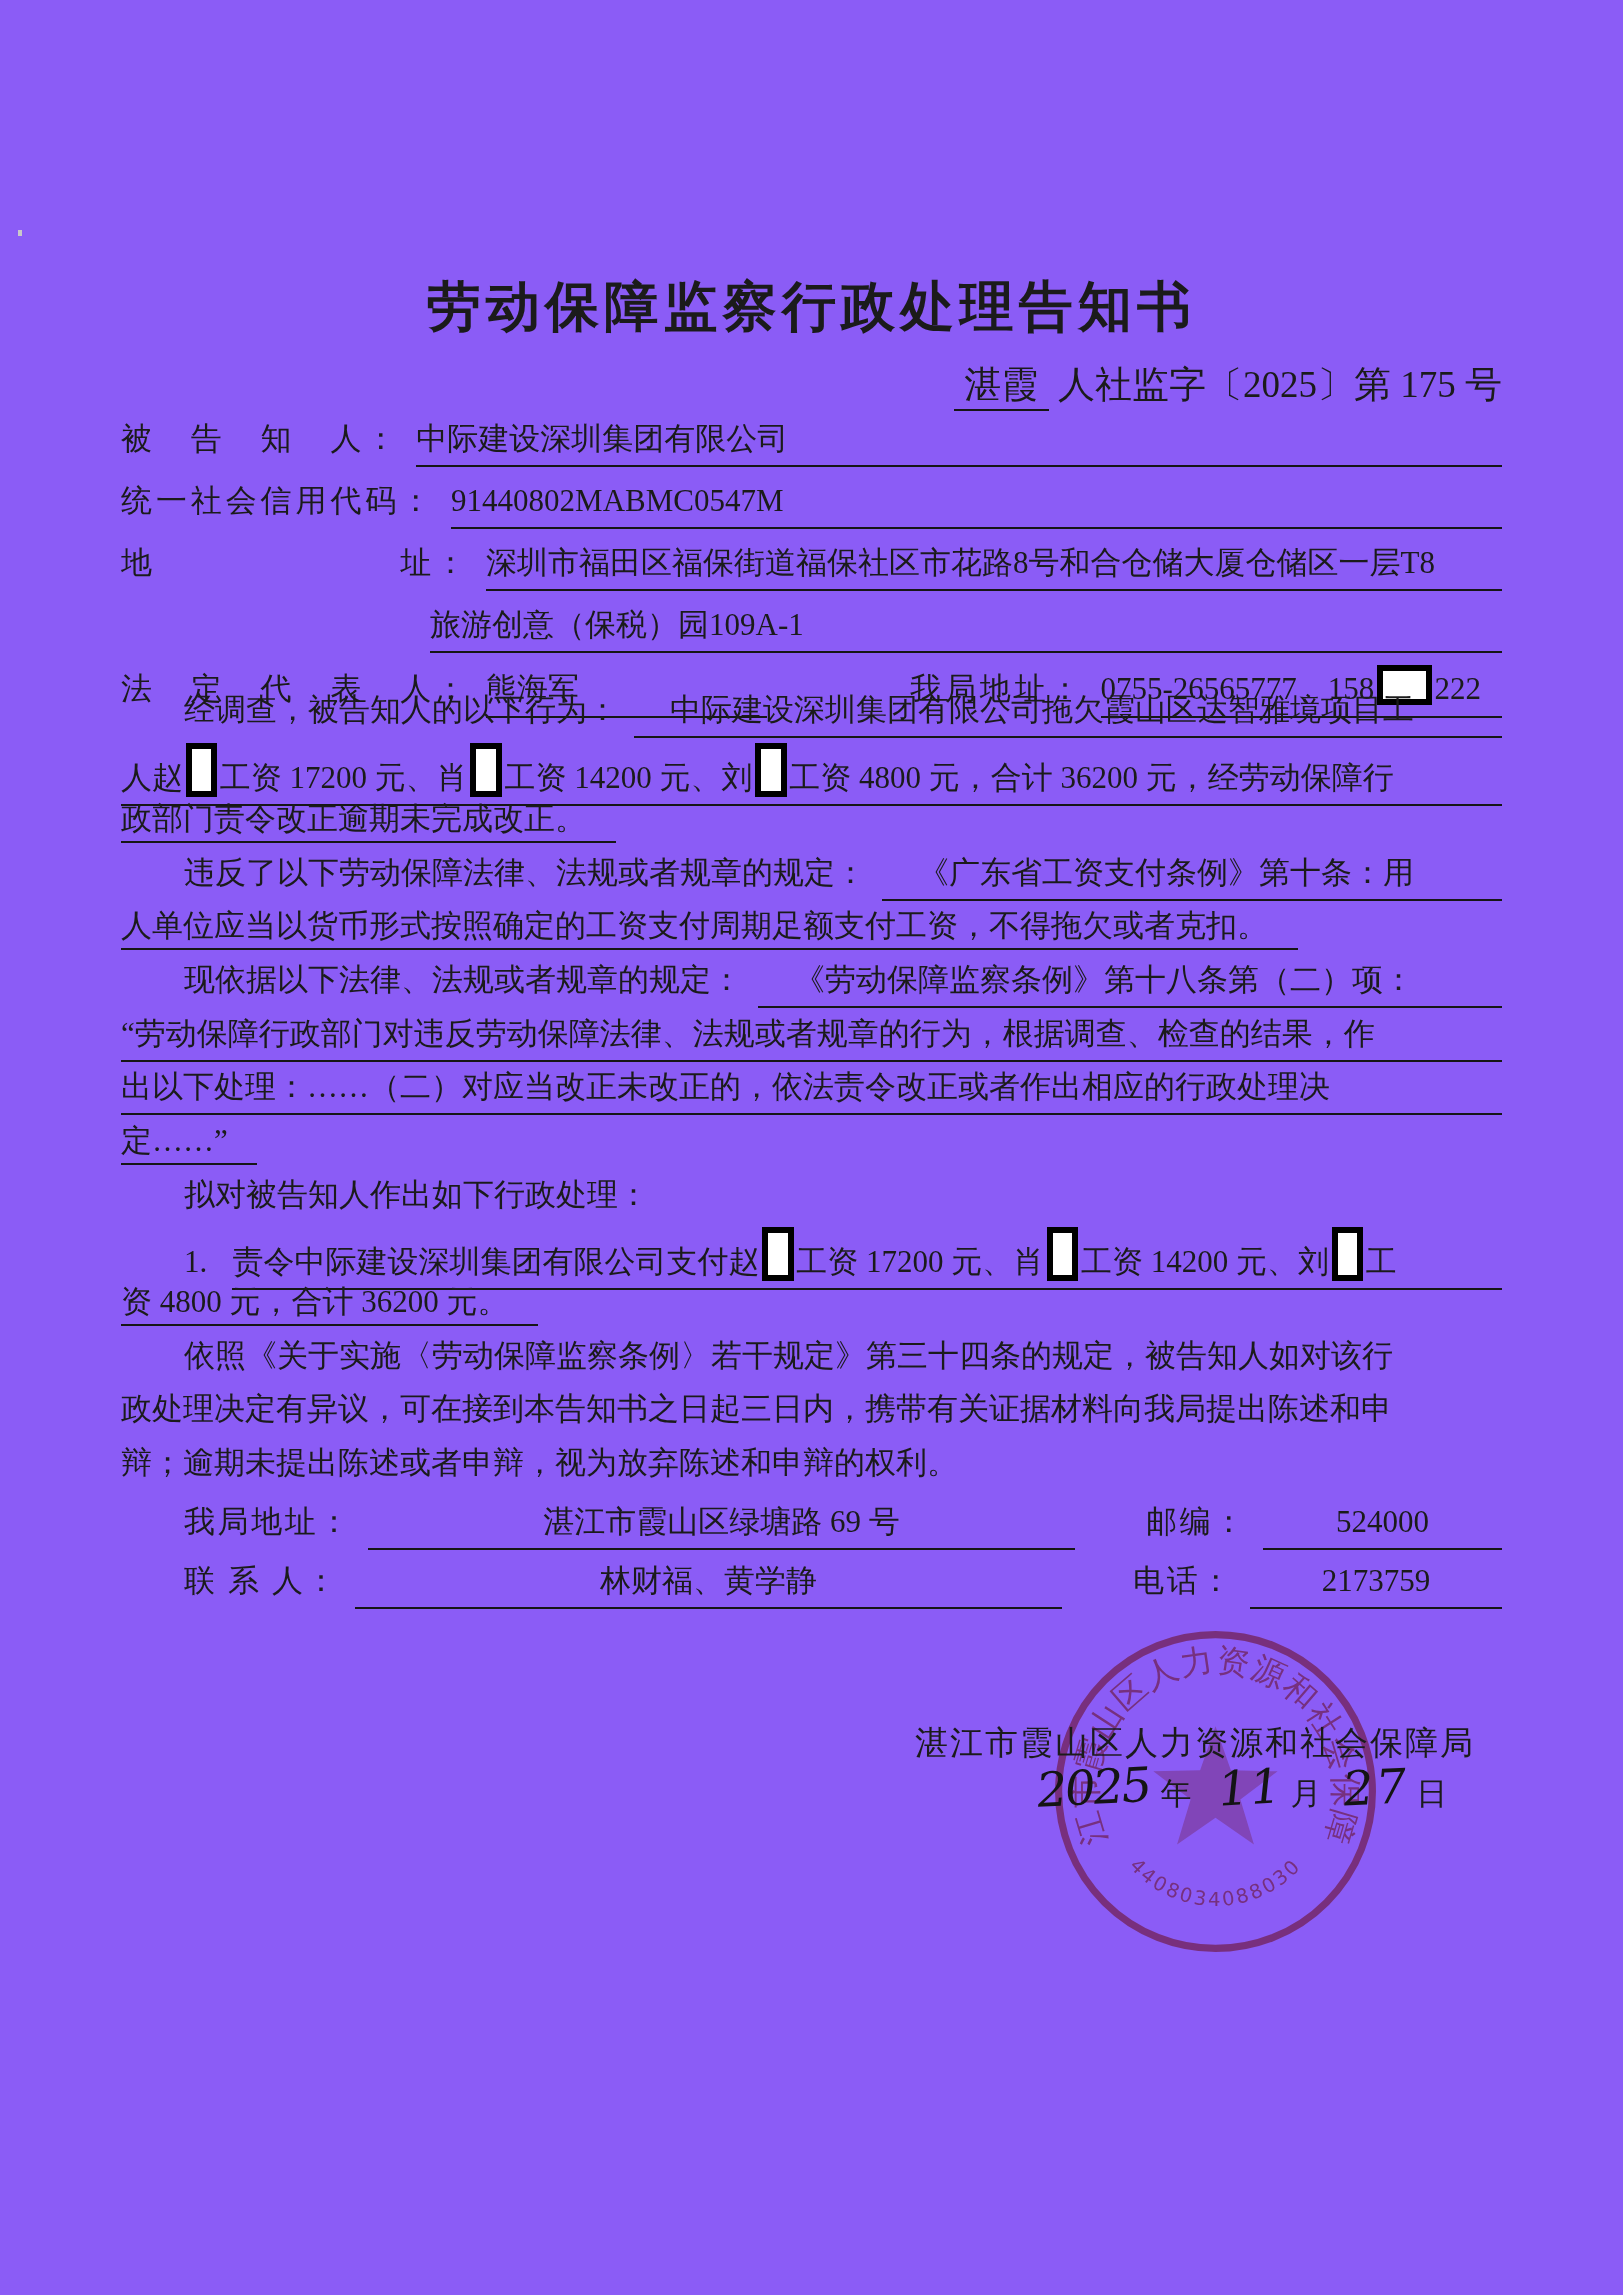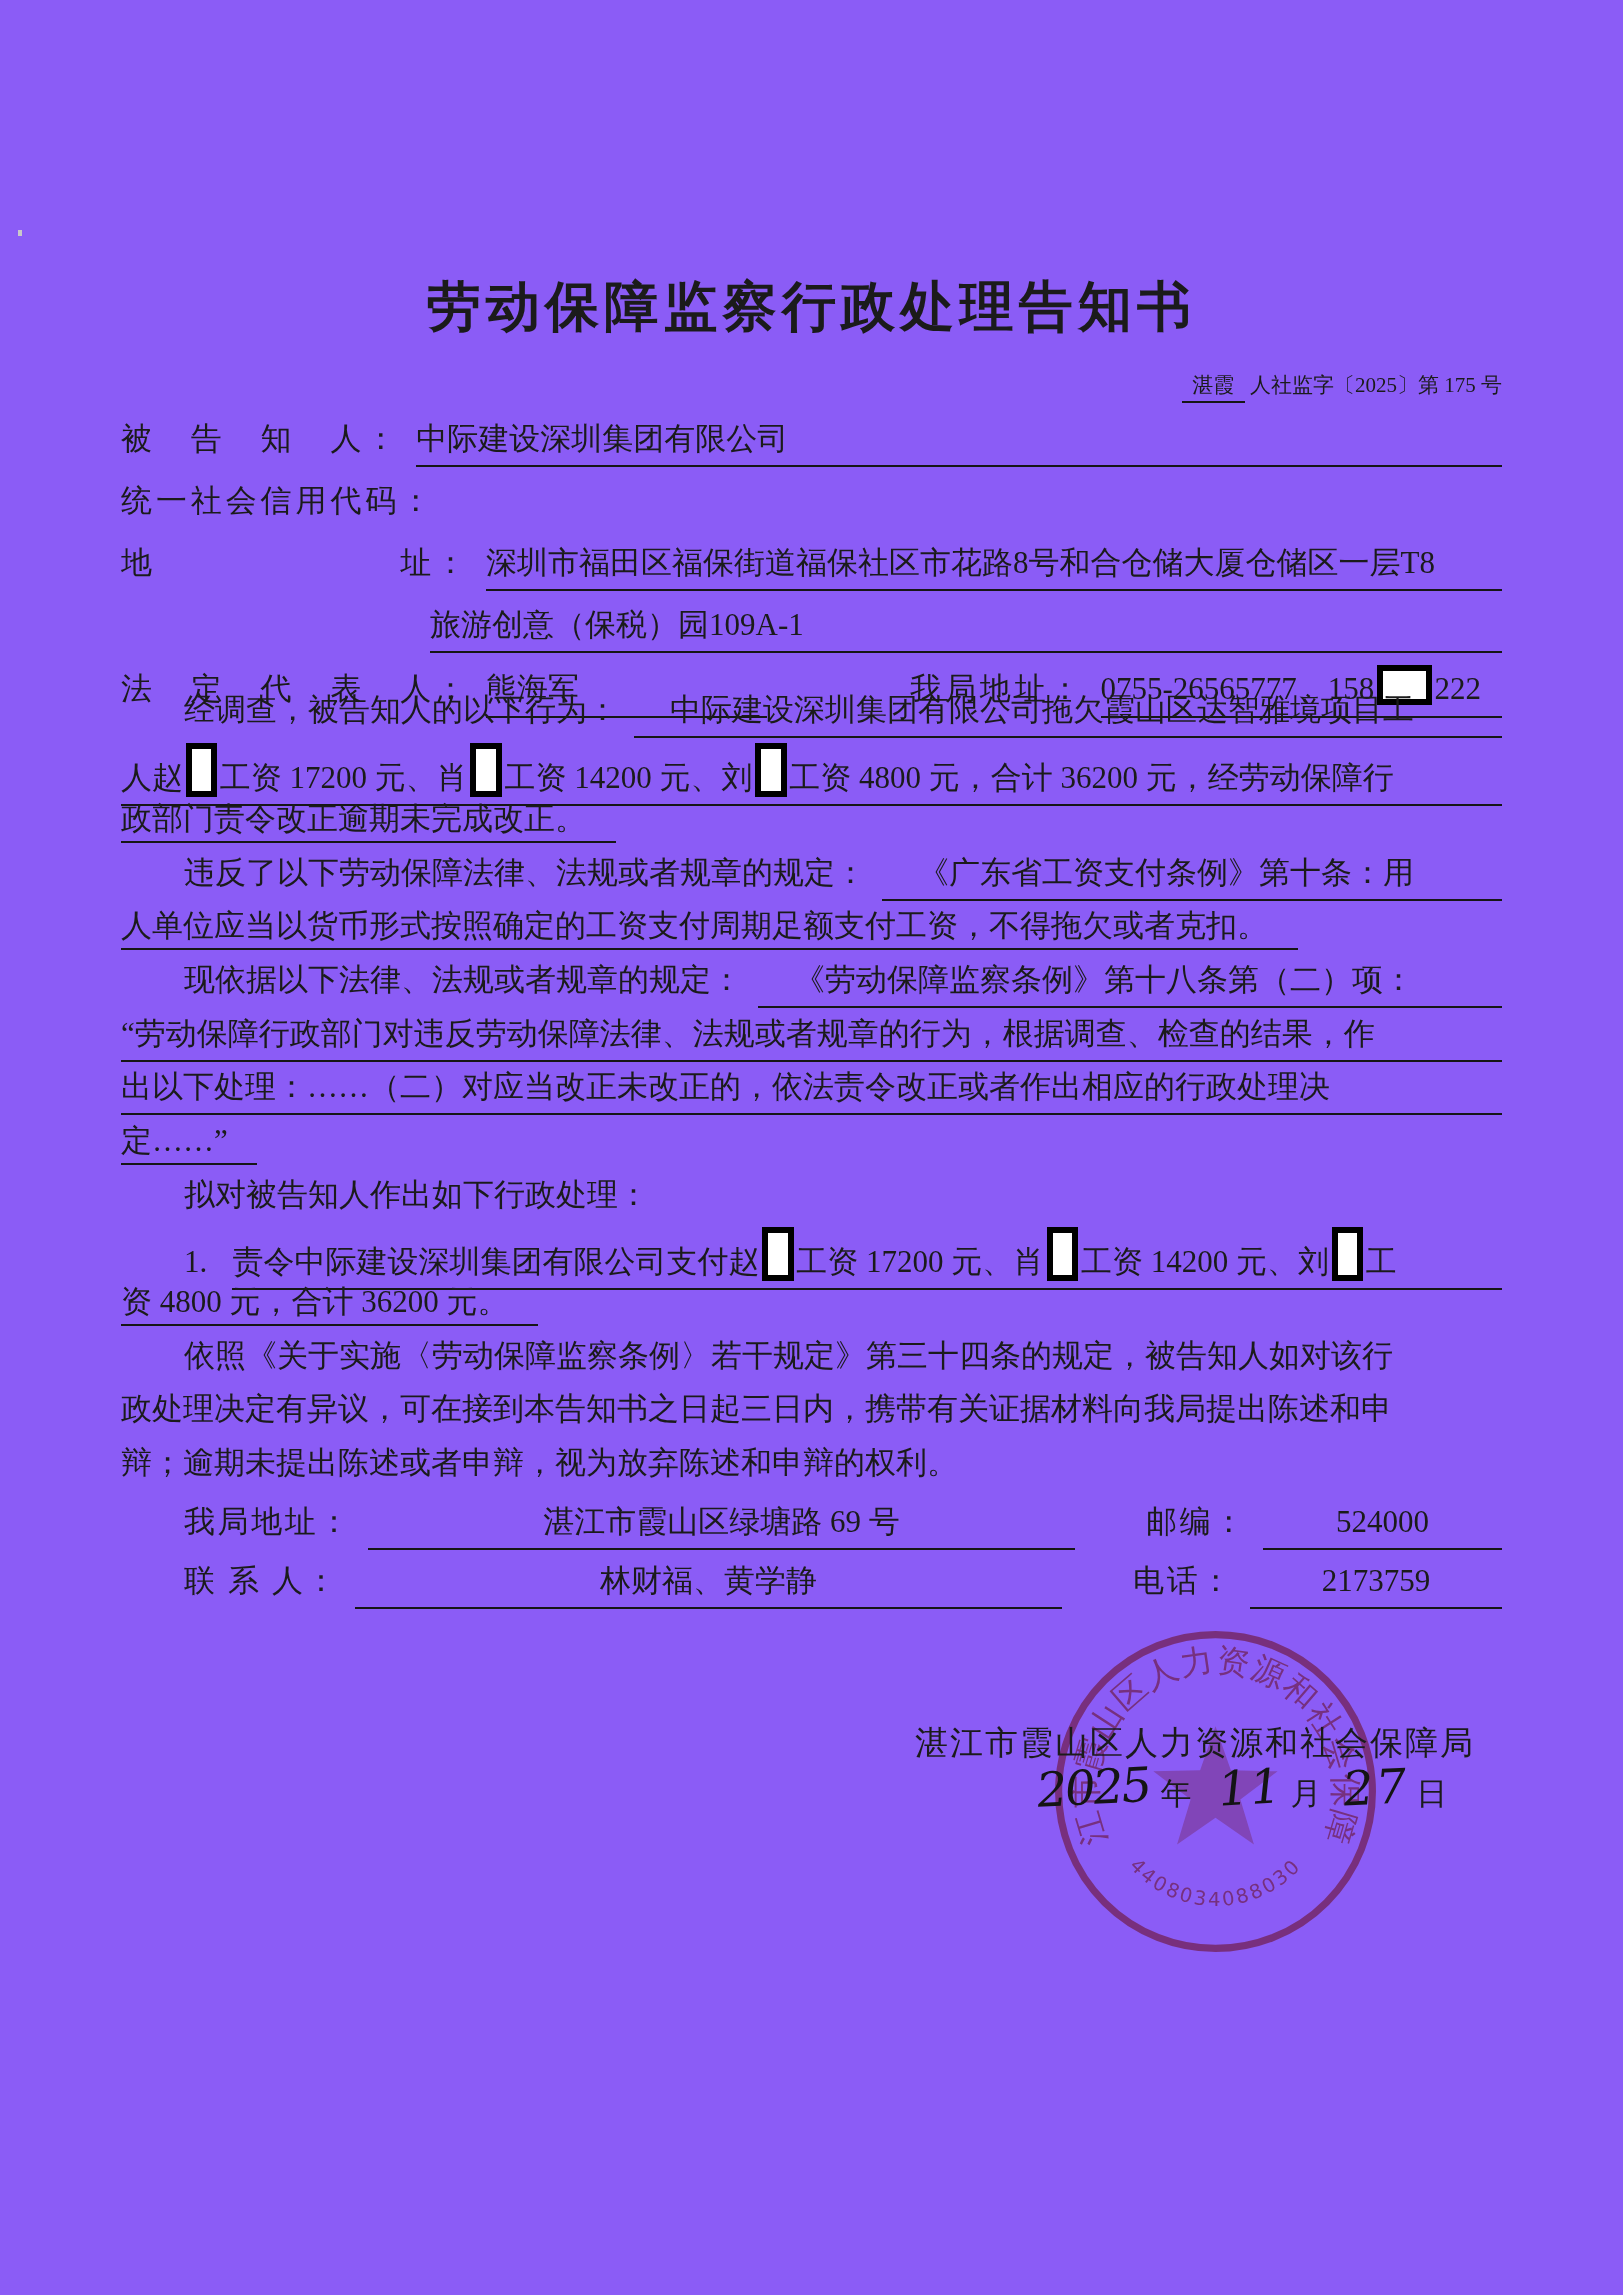--- a/index.html
+++ b/index.html
@@ -3,21 +3,21 @@
 <meta charset="utf-8">
 <style>
   html,body{margin:0;padding:0;background:#ffffff;}
   .page{
     position:relative;width:1623px;height:2295px;background:#8b5cf6;overflow:hidden;
     font-family:"Liberation Serif","DejaVu Serif",serif;color:#1b1b1b;
   }
   .row{position:absolute;left:121px;width:1381px;font-size:31px;line-height:42px;white-space:nowrap;}
   .flexrow{display:flex;align-items:baseline;gap:16px;}
   .title-row{top:275px;text-align:center;font-size:54px;font-weight:bold;letter-spacing:5.2px;line-height:65px;}
-  .docno-row{top:364px;text-align:right;font-size:21px;}
+  .docno-row{top:364px;text-align:right;font-size:37px;}
   
   .u{border-bottom:2.6px solid #161616;padding-bottom:5.2px;}
   .fill{flex:1 1 auto;border-bottom:2.6px solid #161616;padding-bottom:5.2px;}
   .ul-row{border-bottom:2.6px solid #161616;padding-bottom:5.2px;}
   .gapL{padding-left:36px;}
   .tail{padding-right:29.5px;}
   
   .f1{top:418px;} .f2{top:480px;} .f3a{top:542px;} .f3b{top:604px;} .f4{top:665px;}
   .label{flex:0 0 auto;letter-spacing:3.9px;}
   .spacer445{flex:0 0 293px;}
@@ -66,20 +66,21 @@
     <span>人社监字〔2025〕第 175 号</span>
   </div>
 
   <div class="row flexrow f1">
     <span class="label">被　告　知　人：</span>
     <span class="fill">中际建设深圳集团有限公司</span>
   </div>
 
   <div class="row flexrow f2">
     <span class="label">统一社会信用代码：</span>
+    <span class="fill">91440802MABMC0547M</span>
   </div>
 
   <div class="row flexrow f3a">
     <span class="label">地　　　　　　　址：</span>
     <span class="fill">深圳市福田区福保街道福保社区市花路8号和合仓储大厦仓储区一层T8</span>
   </div>
 
   <div class="row flexrow f3b">
     <span class="spacer445"></span>
     <span class="fill">旅游创意（保税）园109A-1</span>

